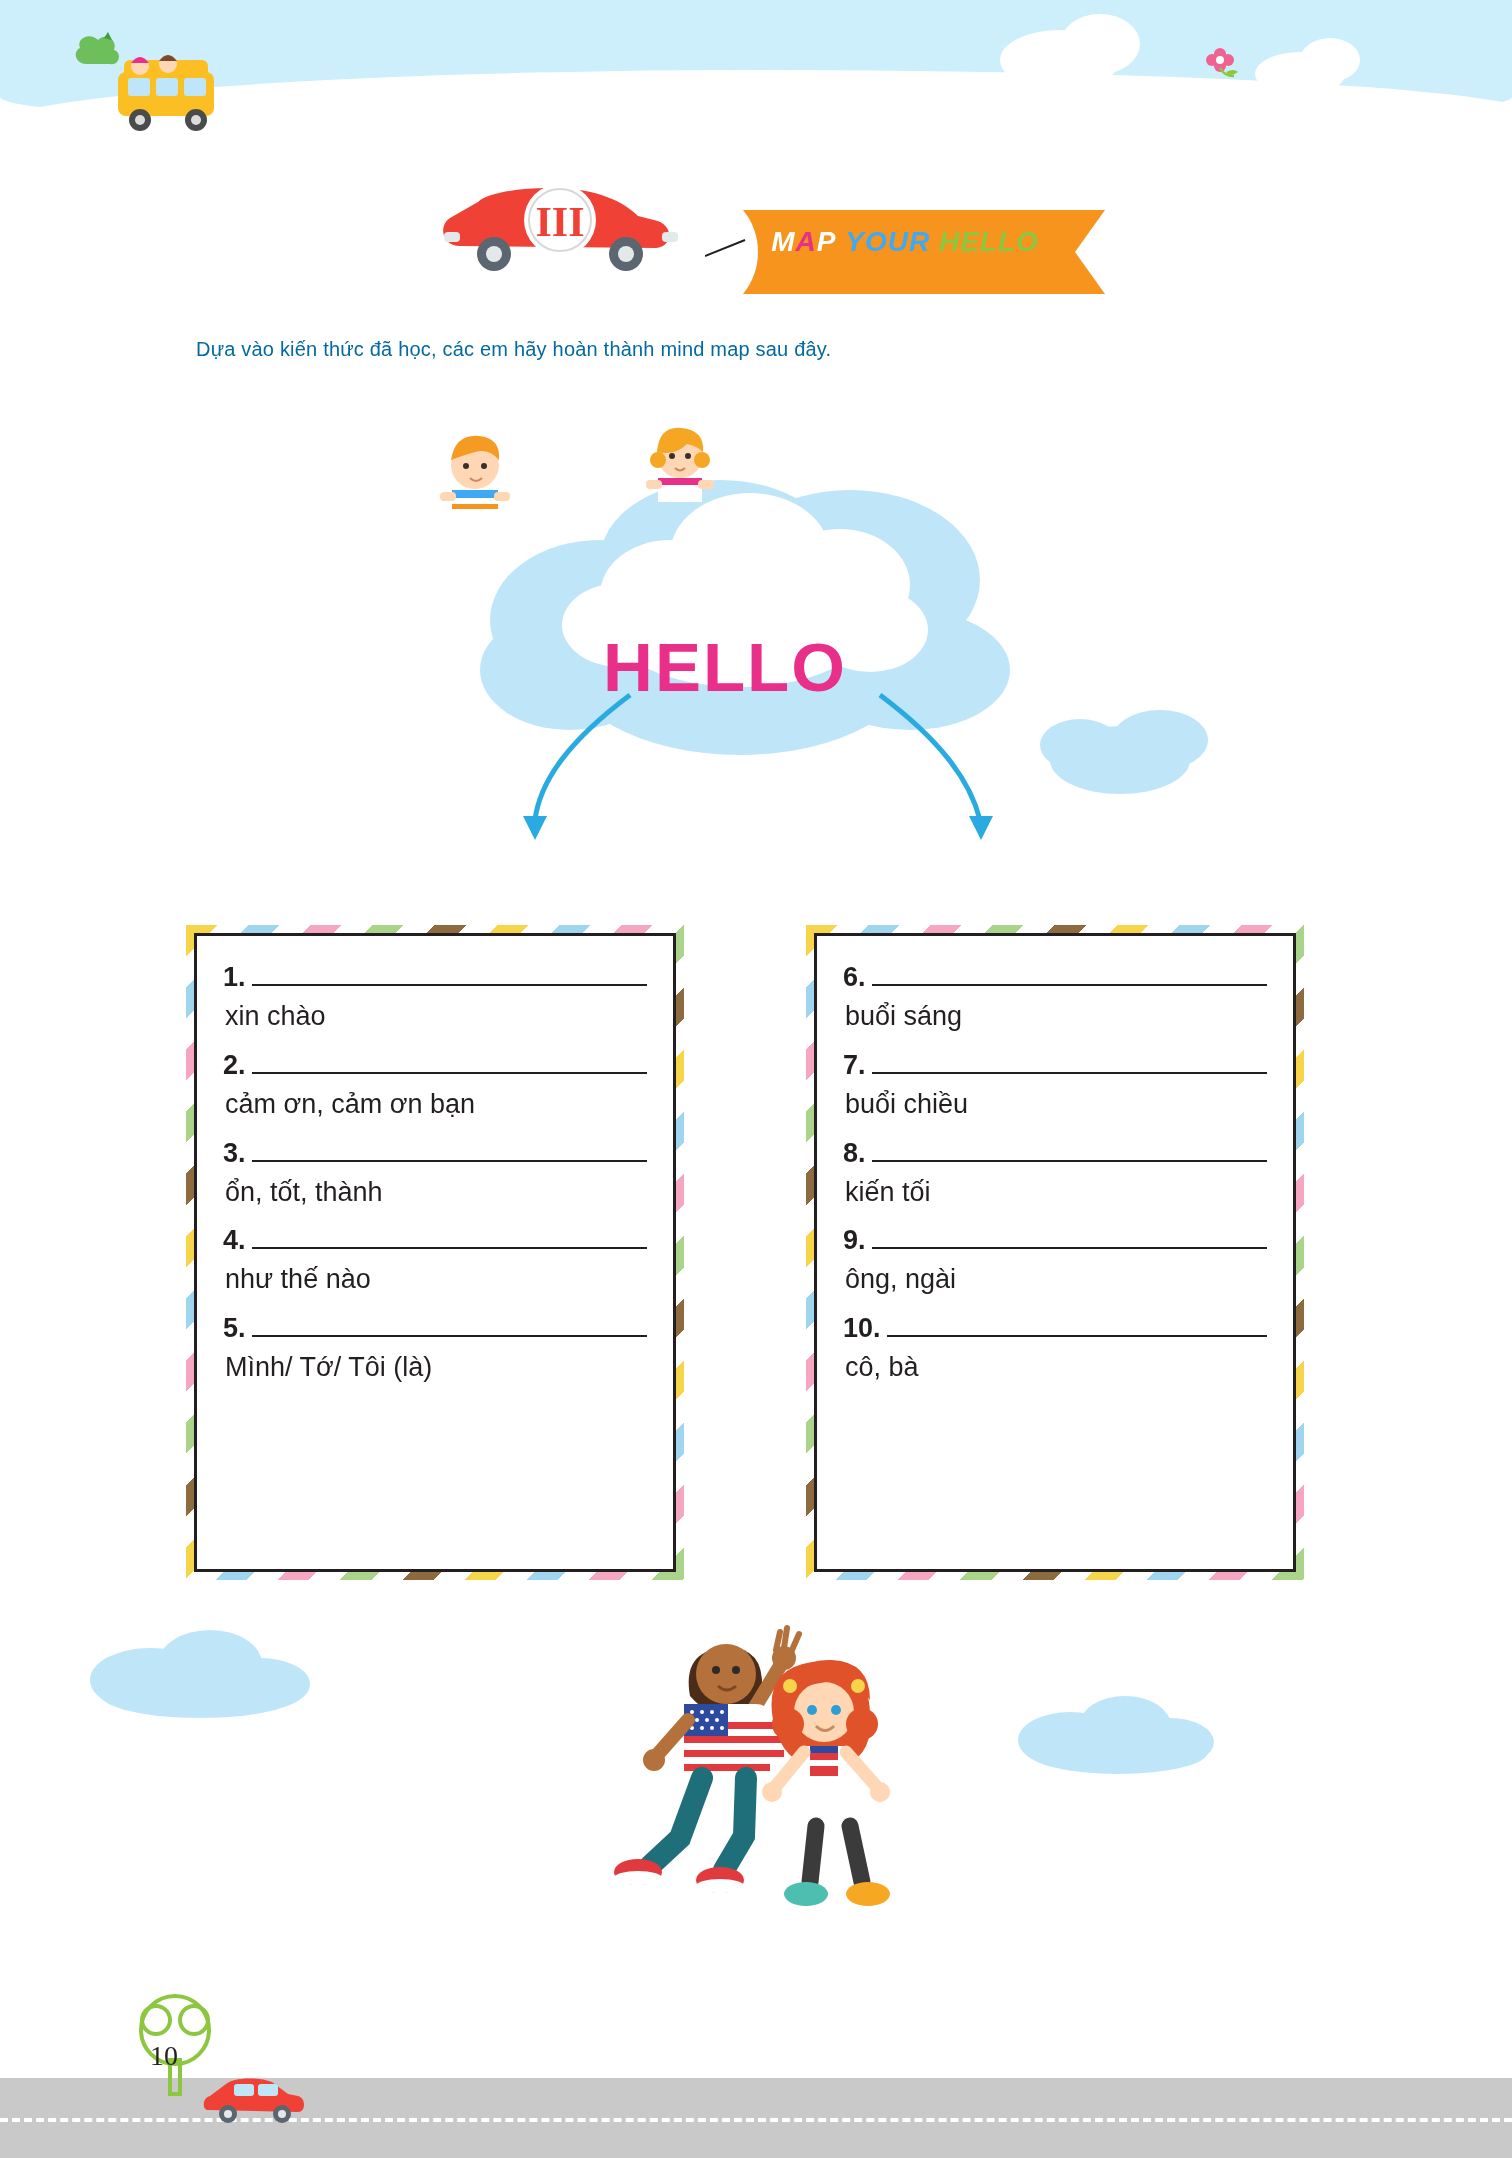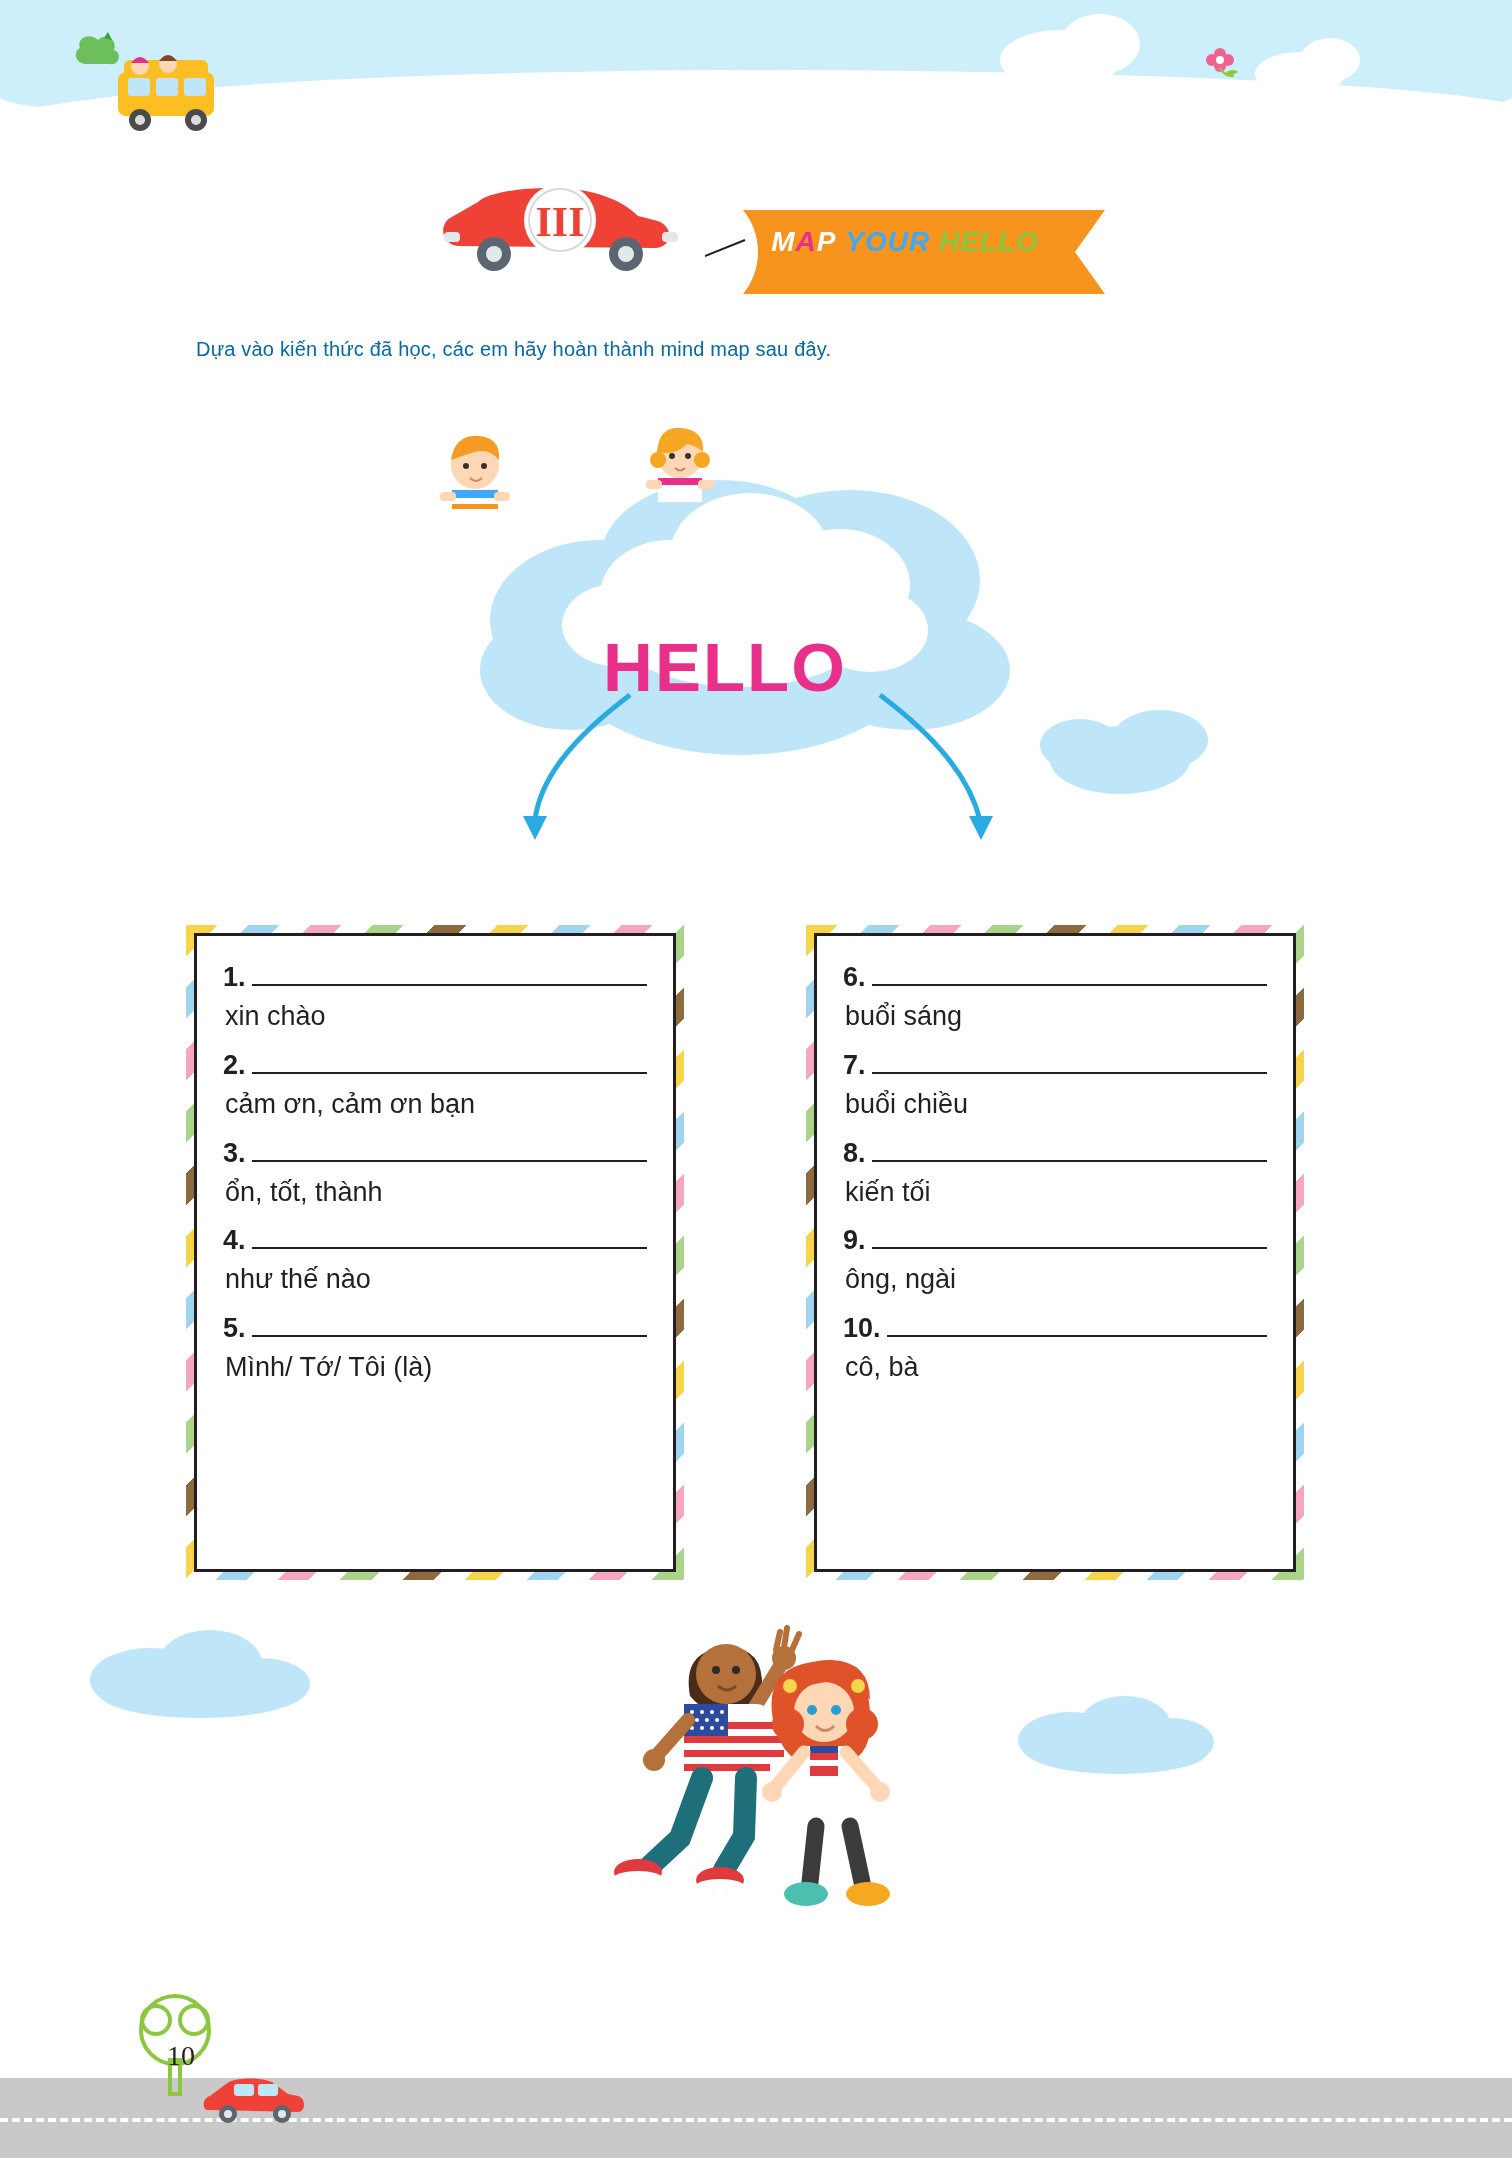--- a/index.html
+++ b/index.html
@@ -192,21 +192,20 @@
     left: 0; top: 2118px;
     width: 1512px; height: 0;
     border-top: 4px dashed #ffffff;
   }
   .page-num {
     position: absolute;
     left: 150px; top: 2040px;
     font-size: 28px;
     color: #231f20;
     font-family: "Liberation Serif", serif;
-    margin-left: 17px;
   }
   .footer-tree { position: absolute; left: 130px; top: 1990px; }
   .footer-car { position: absolute; left: 200px; top: 2070px; }
 </style>
 </head>
 <body>
 
 <div class="top-banner">
   <div class="sky"></div>
 

